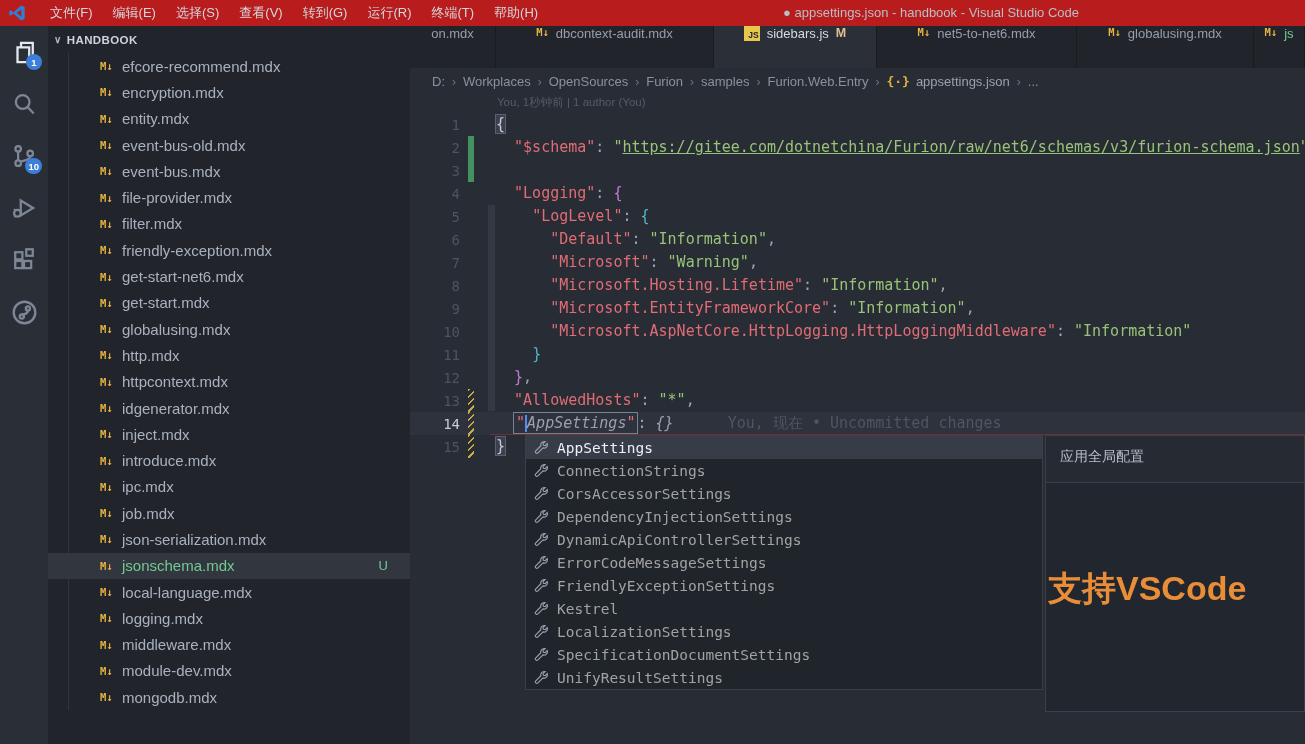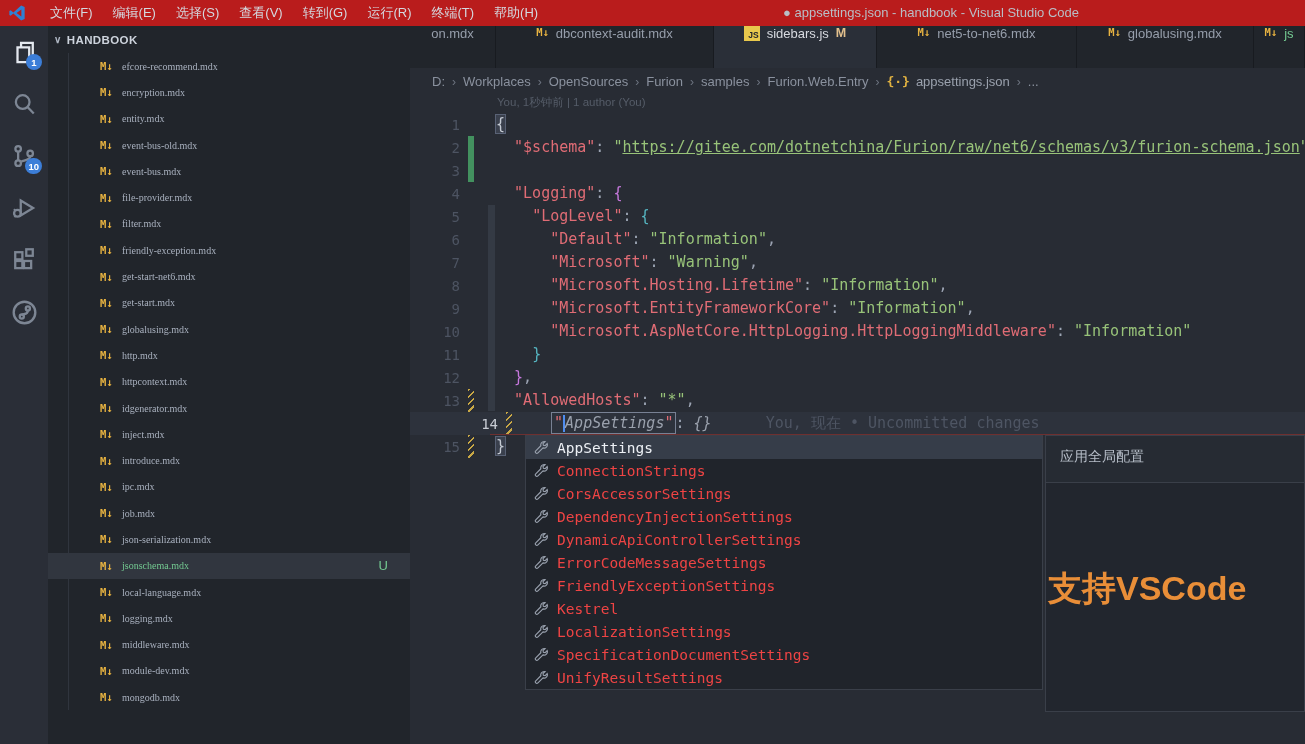--- a/index.html
+++ b/index.html
@@ -32,21 +32,21 @@
   .sb-title { font-size:13px; color:#bfc5ce; flex:1; }
   .sb-more { color:#9aa1ad; font-size:15px; letter-spacing:2px; }
   .sb-section { height:27px; display:flex; align-items:center; font-size:11.5px; font-weight:bold;
                 color:#cdd3dc; letter-spacing:.4px; padding-left:6px; }
   .sb-chev { font-size:10px; margin-right:5px; color:#aeb6c2; }
   .filelist { position:relative; }
   .indent-guide { position:absolute; left:20px; top:0; bottom:0; width:1px; background:#30353e; }
   .file-row { height:26.3px; display:flex; align-items:center; padding-left:52px; position:relative; }
   .file-row.selected { background:#31363f; }
   .mdx-ic { width:22px; flex:none; font-size:10.5px; font-weight:bold; color:#e8b341; font-family:"DejaVu Sans Mono", monospace; }
-  .file-label { font-size:10px; color:#a9b1bf;font-family:Liberation Serif, serif; }
+  .file-label { font-size:15px; color:#a9b1bf; }
   .file-row.selected .file-label { color:#73c991; }
   .git-badge { position:absolute; right:22px; font-size:13px; color:#73c991; }
 
   
   .editor { position:absolute; left:410px; top:26px; width:895px; height:718px; background:#282c34; }
 
   .tabbar { height:42px; background:#1e2127; display:flex; }
   .tab { height:42px; display:flex; align-items:flex-start; justify-content:center; gap:7px;
          background:#21252b; border-right:1px solid #181b20; flex:none; overflow:hidden; }
   .tab.active { background:#2a2f38; }
@@ -65,21 +65,21 @@
   .bc-file { color:#9aa1ad; }
 
   .blame-top { height:18px; font-size:11.5px; color:#555c68; padding-left:87px; }
 
   
   .code { position:relative; font-family:"DejaVu Sans Mono", monospace; }
   .ln { display:flex; align-items:center; height:23px; position:relative; }
   .ln.current { background:#2d323c; box-shadow:0 1px 0 #5a2f2f inset 0 0 0; }
   .ln.current::after { content:""; position:absolute; left:80px; right:0; bottom:0; height:1px; background:#6e3030; }
   .lnum { width:50px; flex:none; text-align:right; font-size:14px; color:#4d5462; }
-  .ln.current .lnum { color:#c8ccd4;margin-left:38px; }
+  .ln.current .lnum { color:#c8ccd4; }
   .gmark { width:6px; height:23px; flex:none; margin-left:8px; }
   .gmark.add { background:#43915f; }
   .gmark.mod { background:repeating-linear-gradient(135deg,#c9a845 0 2px,rgba(0,0,0,0) 2px 5px); }
   .lcode { white-space:pre; flex:none; padding-left:22px; font-size:15px; line-height:23px; }
   .tk-p { color:#9da5b4; }
   .tk-k { color:#e06c75; }
   .tk-s { color:#98c379; }
   .tk-lnk { color:#98c379; text-decoration:underline; }
   .tk-b2 { color:#c678dd; }
   .tk-b3 { color:#56b6c2; }
@@ -89,21 +89,21 @@
   .sbox { outline:1px solid #788194; padding:1px 2px; }
   .cursor { display:inline-block; width:2px; height:17px; background:#4f8df0; vertical-align:text-bottom; }
   .heat-band { position:absolute; left:78px; top:92px; width:7px; height:206px; background:#343a44; }
 
   
   .suggest { position:absolute; left:115px; top:409px; width:518px; background:#20242b;
              border:1px solid #3a3f49; font-family:"DejaVu Sans Mono", monospace; z-index:5; }
   .sg-row { height:23px; display:flex; align-items:center; gap:8px; padding-left:8px; }
   .sg-row.selected { background:#363d49; }
   .sg-row svg { flex:none; stroke:#9aa2af; fill:none; stroke-width:1.2; }
-  .sg-label { font-size:14.5px; color:#ef4444; white-space:nowrap; }
+  .sg-label { font-size:14.5px; color:#a3a3a3; white-space:nowrap; }
   .sg-row.selected .sg-label { color:#edf0f5; }
 
   
   .docpanel { position:absolute; left:635px; top:409px; width:260px; height:277px;
               background:#22262e; border:1px solid #3a3f49; z-index:4; overflow:hidden; }
   .doc-header { padding:12px 14px; font-size:14px; color:#b7bec9; border-bottom:1px solid #3a3f49;
                 background:#262b33; height:47px; }
   .watermark { position:absolute; left:2px; top:130px; font-size:34px; font-weight:bold;
                color:#e98e38; white-space:nowrap; }
 </style>

